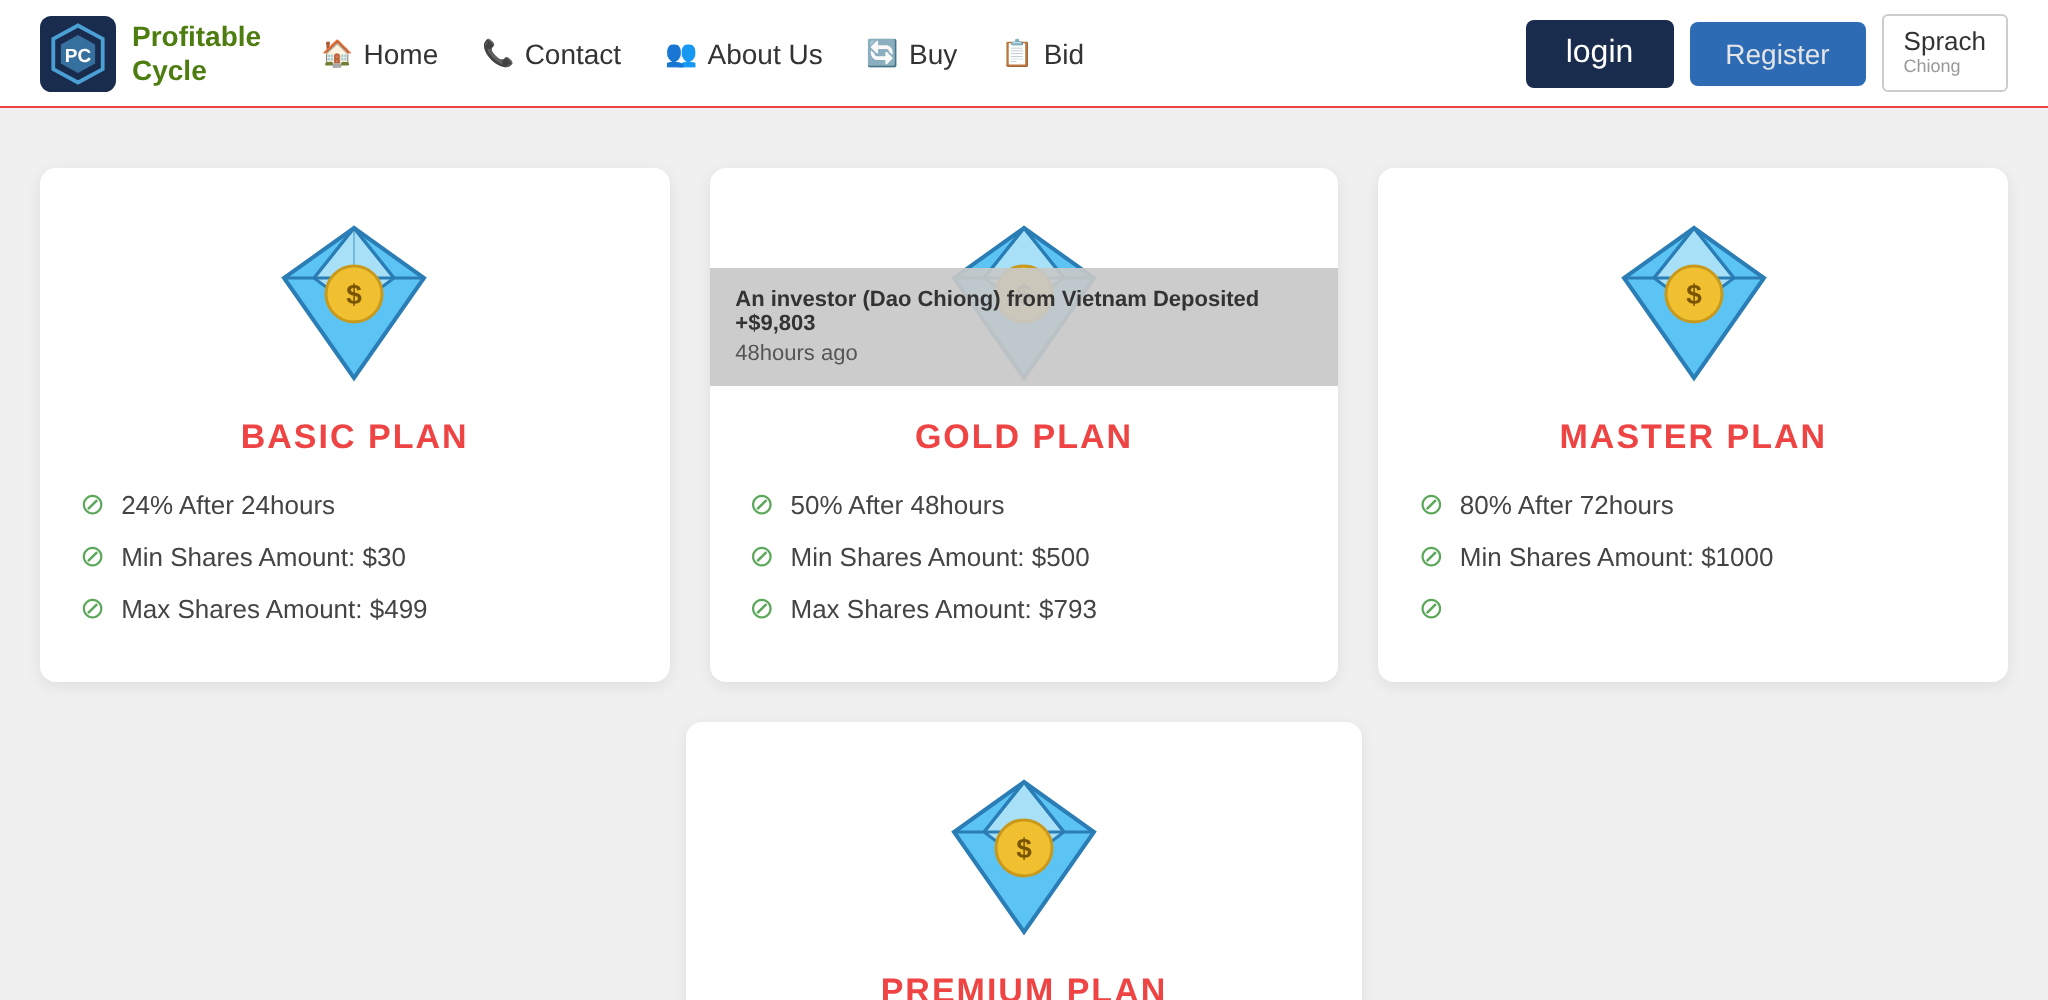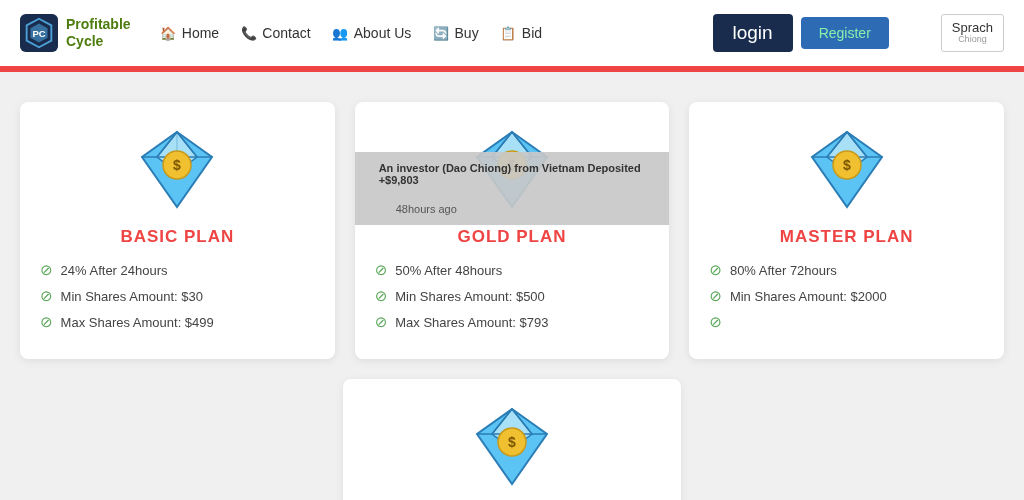--- a/index.html
+++ b/index.html
@@ -4,22 +4,22 @@
   <style>
     * { box-sizing: border-box; margin: 0; padding: 0; }
     body { font-family: Arial, sans-serif; background: #f0f0f0; min-height: 500px; }
 
     
     .navbar {
       background: #fff;
       display: flex;
       align-items: center;
       padding: 0 20px;
-      height: 72px;
-      border-bottom: 6px solid #ef4444;
+      height: 54px;
+      border-bottom: 1px solid #ef4444;
       position: relative;
       z-index: 10;
     }
     .logo-wrap {
       display: flex;
       align-items: center;
       gap: 8px;
       margin-right: 30px;
       text-decoration: none;
     }
@@ -53,44 +53,43 @@
       display: flex;
       align-items: center;
       gap: 8px;
     }
     .btn-login {
       background: #1a2c4e;
       color: #fff;
       border: none;
       padding: 8px 20px;
       border-radius: 4px;
-      font-size: 19px;
+      font-size: 16px;
       cursor: pointer;
     }
     .btn-register {
       background: #2d6bb5;
-      color: #86efac;
+      color: #e5e5e5;
       border: none;
       padding: 8px 18px;
       border-radius: 4px;
       font-size: 14px;
       cursor: pointer;
     }
     .sprach-box {
       border: 1px solid #ccc;
       padding: 6px 10px;
       font-size: 13px;
       color: #333;
       border-radius: 3px;
       display: flex;
       flex-direction: column;
-      align-items: center;
+      align-items: flex-start;
       line-height: 1.1;
       min-width: 60px;
-      margin-left: 44px;
     }
     .sprach-powered {
       font-size: 9px;
       color: #999;
     }
 
     
     .main-content {
       padding: 30px 20px 20px;
       max-width: 1024px;
@@ -139,30 +138,30 @@
     }
     .check-icon { color: #5ba85a; font-size: 15px; }
 
     
     .toast-overlay {
       position: absolute;
       top: 50px;
       left: 0;
       right: 0;
       background: rgba(200,200,200,0.92);
-      padding: 10px 24px;
+      padding: 10px 13px;
       font-size: 12px;
       color: #333;
       z-index: 5;
       display: flex;
       flex-direction: column;
-      gap: 17px;
+      gap: 3px;
     }
     .toast-title { font-weight: bold; font-size: 11px; }
-    .toast-sub { font-size: 11px; color: #555; margin-left: 17px; }
+    .toast-sub { font-size: 11px; color: #555; }
 
     
     .plans-bottom {
       display: flex;
       justify-content: center;
     }
     .plan-card-bottom {
       background: #fff;
       border-radius: 8px;
       box-shadow: 0 2px 8px rgba(0,0,0,0.08);
@@ -305,21 +304,21 @@
         <circle cx="45" cy="38" r="14" fill="#f0c030" stroke="#c8991a" stroke-width="1.5"></circle>
         <text x="45" y="43" text-anchor="middle" fill="#7a5500" font-size="14" font-weight="bold">$</text>
       </svg>
       <span class="plan-name">MASTER PLAN</span>
       <div class="plan-feature">
         <span class="check-icon">⊘</span>
         <span>80% After 72hours</span>
       </div>
       <div class="plan-feature">
         <span class="check-icon">⊘</span>
-        <span>Min Shares Amount: $2000</span>
+        <span>Min Shares Amount: $1000</span>
       </div>
       <div class="plan-feature">
         <span class="check-icon">⊘</span>
       </div>
     </div>
 
   </div>
 
   <div class="plans-bottom">
     <div class="plan-card-bottom">

